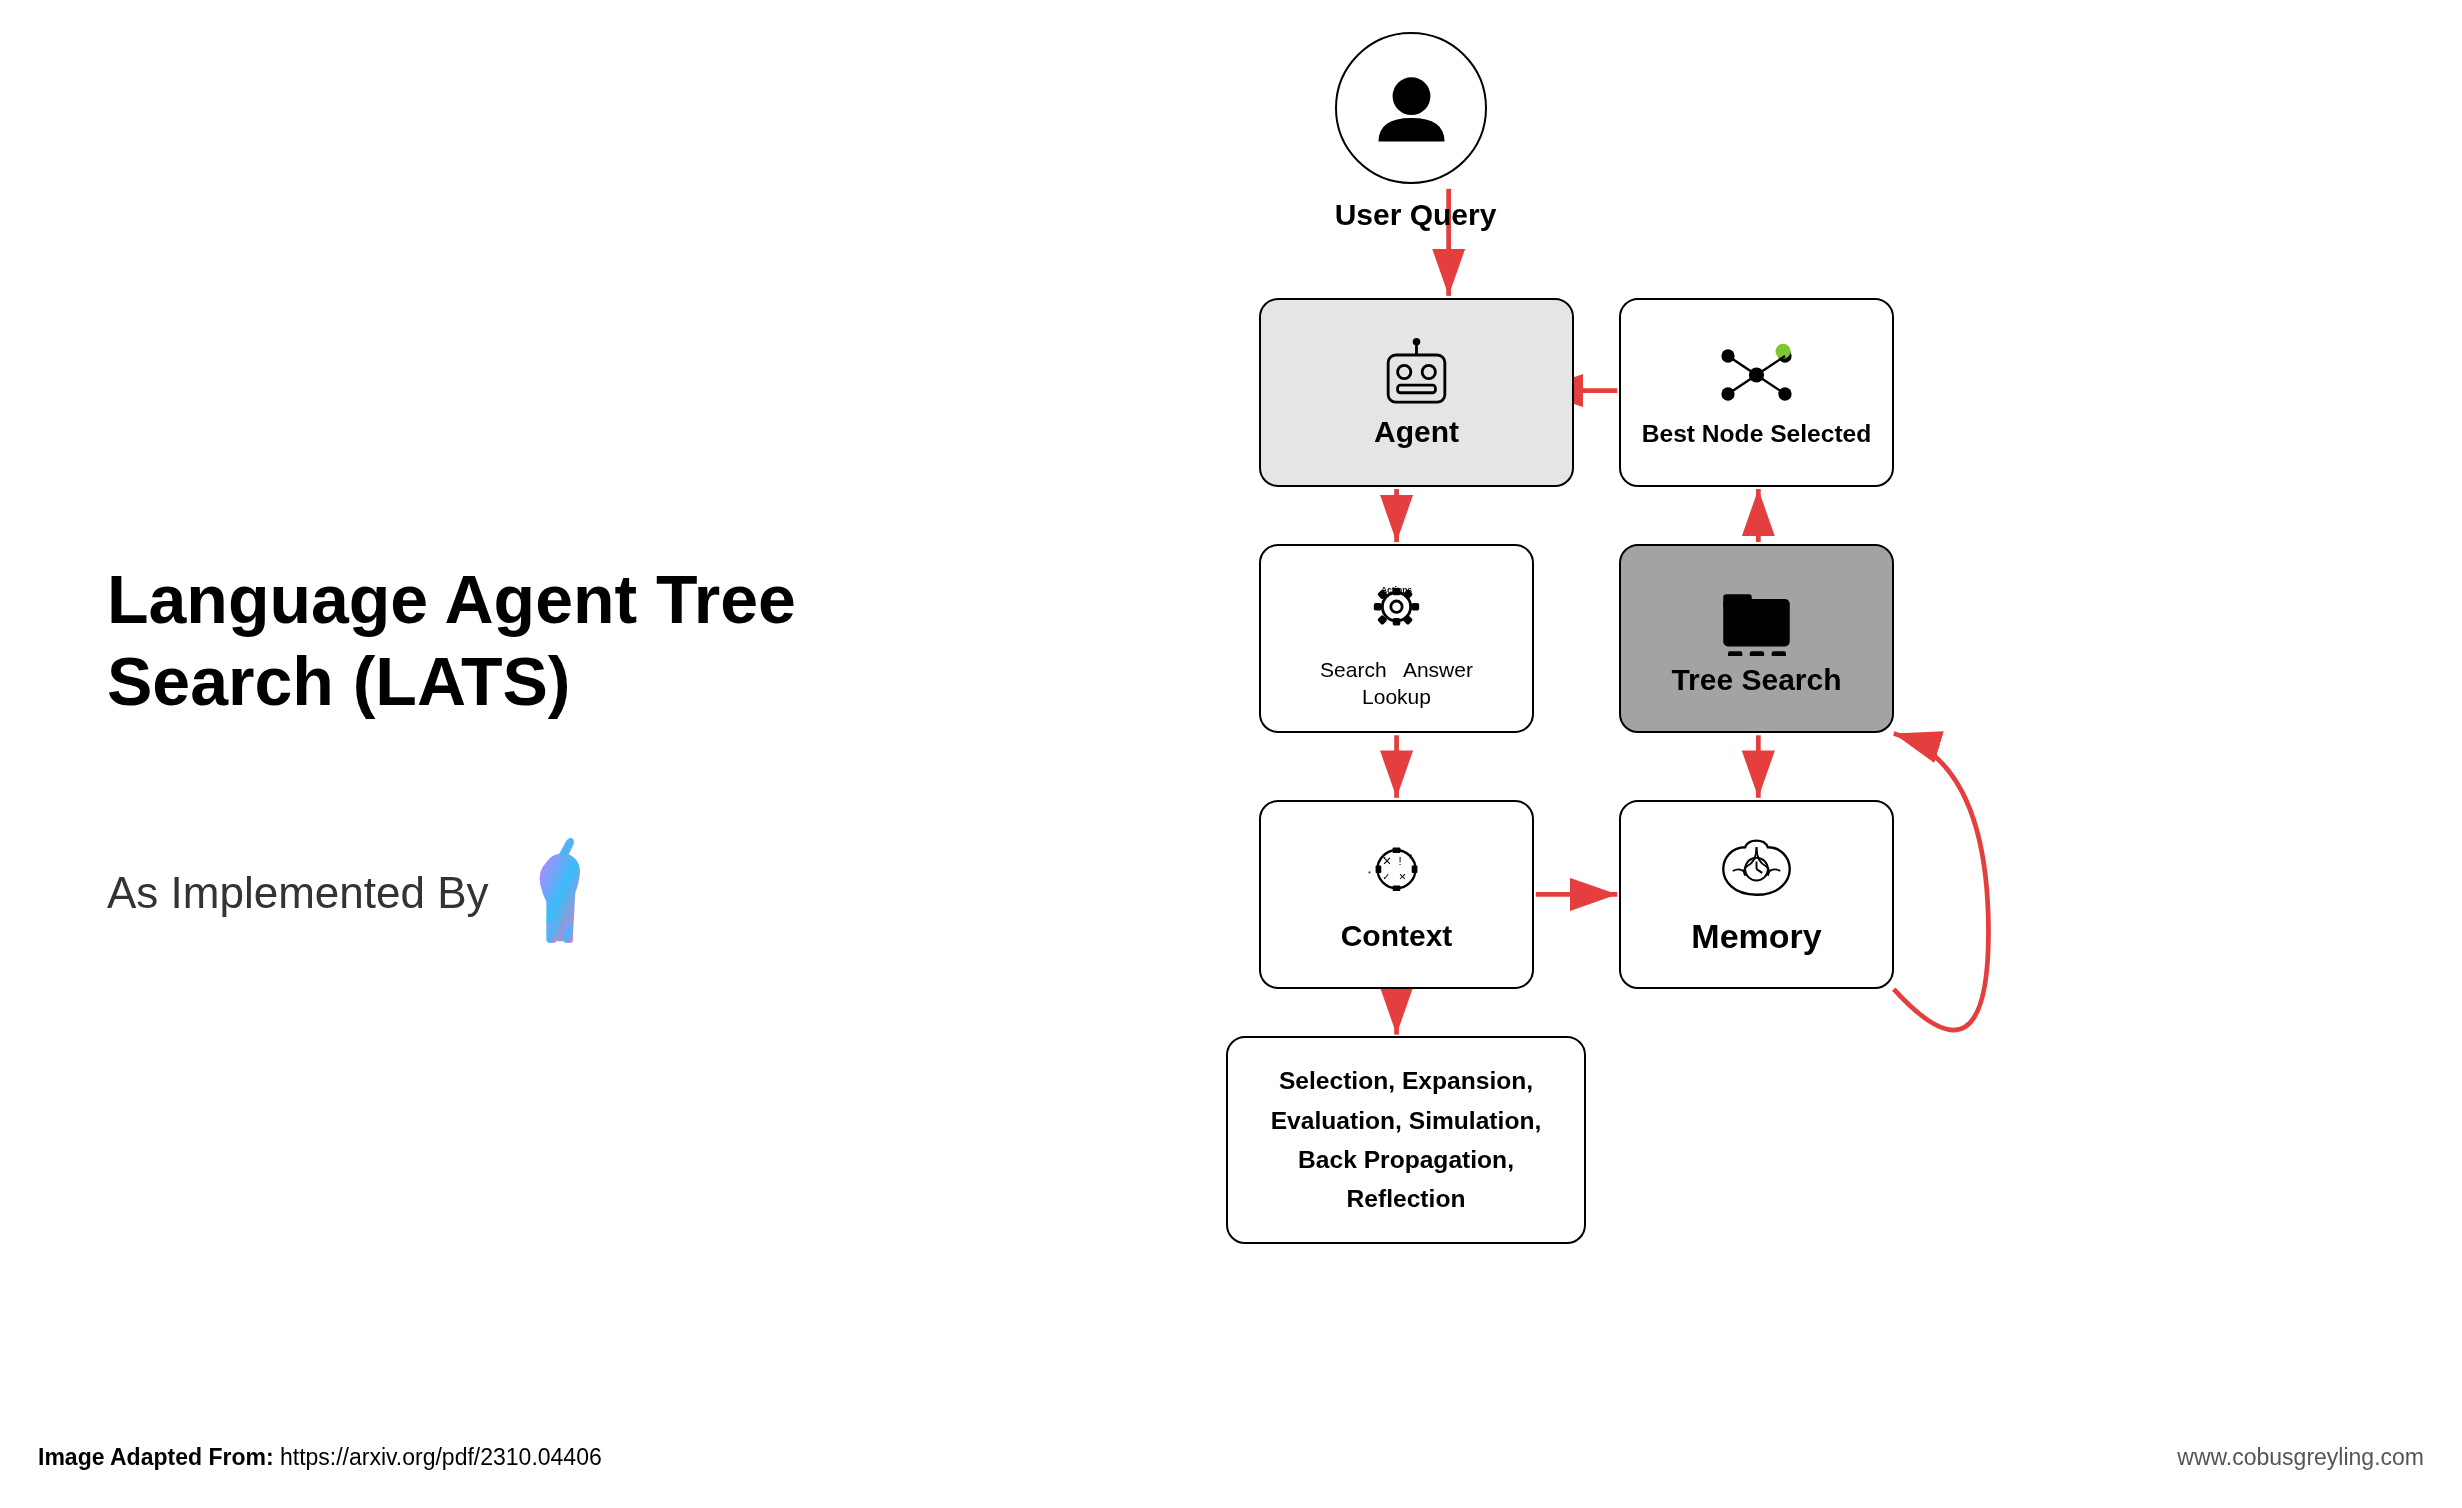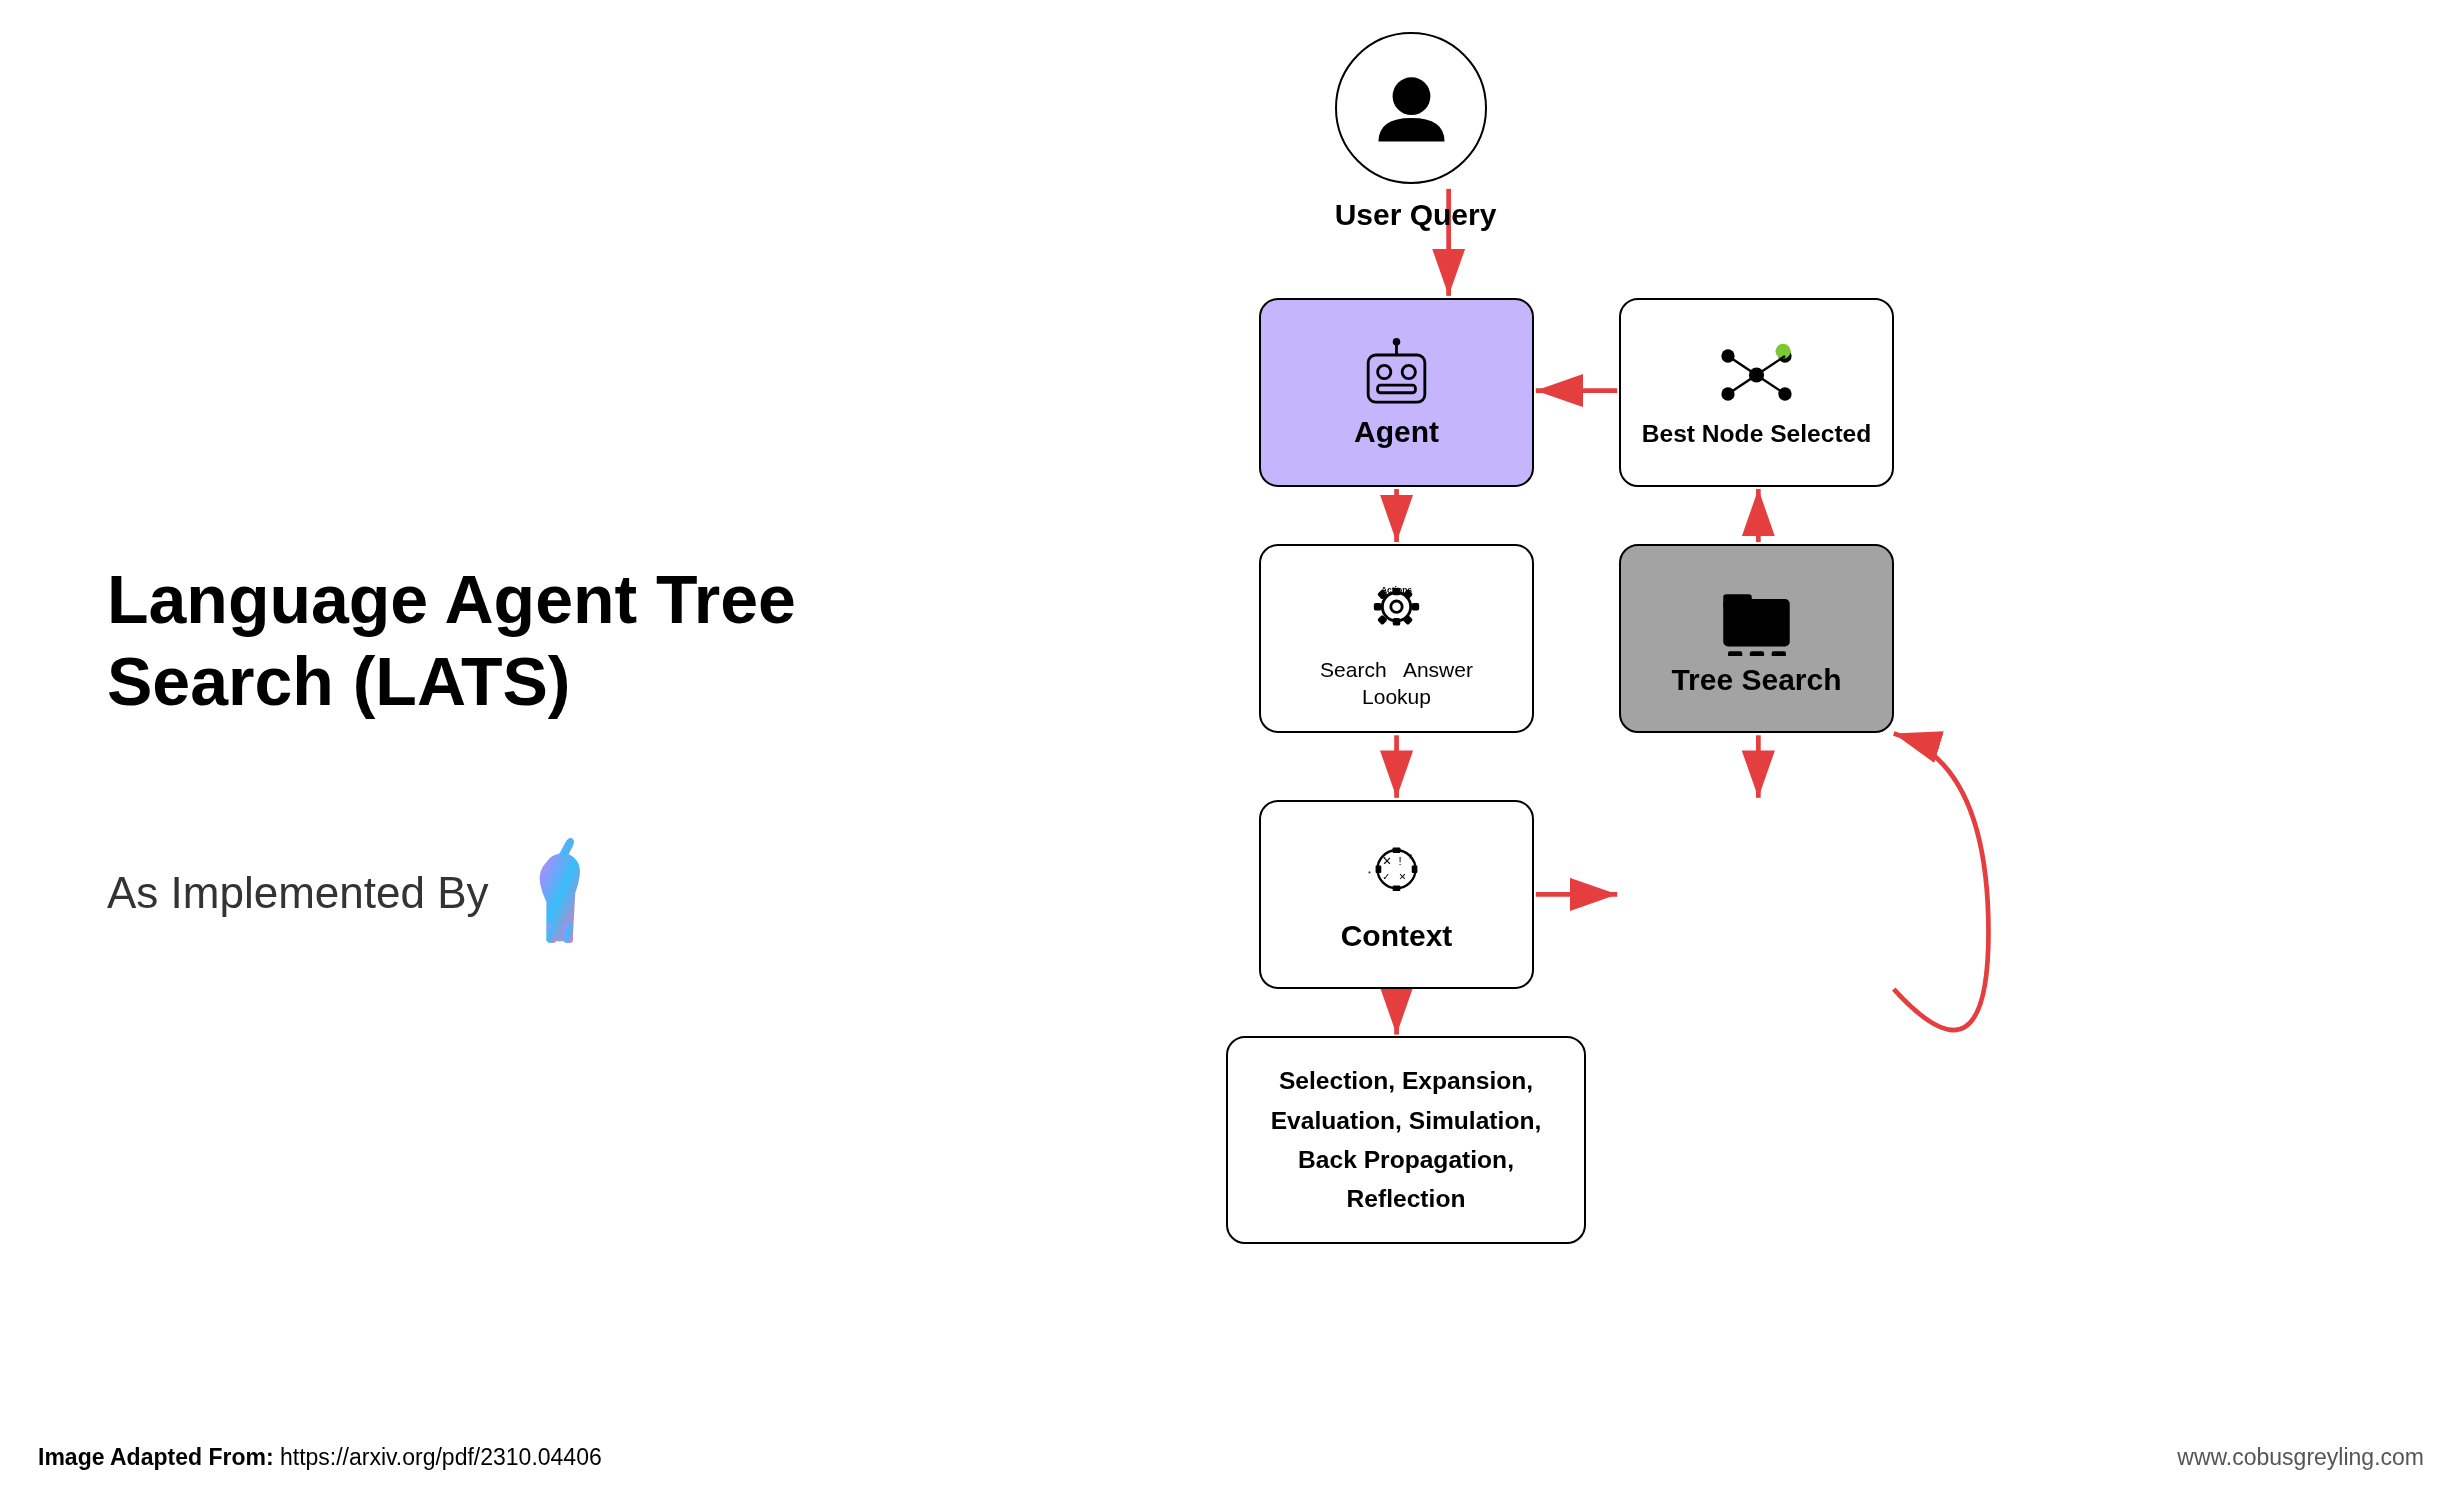--- a/index.html
+++ b/index.html
@@ -272,21 +272,21 @@
   </svg>
 
   <div class="user-circle" style="position:absolute; top:28px; left:483px; width:152px; height:152px; border:2.8px solid #000; border-radius:50%; background:#fff; display:flex; align-items:center; justify-content:center;">
     <svg width="85" height="85" viewBox="0 0 90 90">
       <circle cx="45" cy="32" r="20" fill="#000"></circle>
       <path d="M10 80 Q10 55 45 55 Q80 55 80 80" fill="#000"></path>
     </svg>
   </div>
   <div class="user-query-label" style="position:absolute; top:194px; left:431px; width:265px; text-align:center; font-size:30px; font-weight:700;">User Query</div>
 
-  <div class="box agent-box" style="position:absolute; top:294px; left:407px; width:275px; height:189px; border:2.8px solid #000; border-radius:19px; background:#c4b5fd; display:flex; flex-direction:column; align-items:center; justify-content:center; gap:7.6px;">
+  <div class="box agent-box" style="position:absolute; top:294px; left:407px; width:315px; height:189px; border:2.8px solid #000; border-radius:19px; background:#e5e5e5; display:flex; flex-direction:column; align-items:center; justify-content:center; gap:7.6px;">
     <svg width="85" height="71" viewBox="0 0 90 75">
 
       <rect x="15" y="20" width="60" height="50" rx="8" fill="none" stroke="#000" stroke-width="3"></rect>
 
       <circle cx="32" cy="38" r="7" fill="none" stroke="#000" stroke-width="3"></circle>
       <circle cx="58" cy="38" r="7" fill="none" stroke="#000" stroke-width="3"></circle>
 
       <rect x="25" y="52" width="40" height="8" rx="3" fill="none" stroke="#000" stroke-width="3"></rect>
 
       <line x1="45" y1="20" x2="45" y2="8" stroke="#000" stroke-width="3"></line>
@@ -366,19 +366,35 @@
       <rect x="28" y="31" width="6" height="8" rx="1" fill="#000"></rect>
       <rect x="66" y="31" width="6" height="8" rx="1" fill="#000"></rect>
 
       <text x="32" y="24" font-size="8" fill="#000">→</text>
       <text x="20" y="42" font-size="8" fill="#000">*</text>
       <text x="62" y="24" font-size="8" fill="#000">?</text>
     </svg>
     <span class="box-label" style="font-size:30px; font-weight:700;">Context</span>
   </div>
 
+  <div class="box memory-box" style="position:absolute; top:796px; left:767px; width:275px; height:189px; border:2.8px solid #000; border-radius:19px; background:#fff; display:flex; flex-direction:column; align-items:center; justify-content:center; gap:7.6px;">
+    <svg width="95" height="76" viewBox="0 0 100 80">
+
+      <path d="M50 65 C25 65 15 50 15 38 C15 25 25 15 38 15 C40 10 45 8 50 8 C55 8 60 10 62 15 C75 15 85 25 85 38 C85 50 75 65 50 65 Z" fill="none" stroke="#000" stroke-width="2.5"></path>
+
+      <path d="M50 15 Q50 30 40 35 Q35 38 38 45" fill="none" stroke="#000" stroke-width="2"></path>
+      <path d="M50 15 Q50 30 60 35 Q65 38 62 45" fill="none" stroke="#000" stroke-width="2"></path>
+      <path d="M25 40 Q35 35 40 45" fill="none" stroke="#000" stroke-width="2"></path>
+      <path d="M75 40 Q65 35 60 45" fill="none" stroke="#000" stroke-width="2"></path>
+
+      <circle cx="50" cy="38" r="12" fill="none" stroke="#000" stroke-width="2"></circle>
+      <line x1="50" y1="38" x2="50" y2="30" stroke="#000" stroke-width="2"></line>
+      <line x1="50" y1="38" x2="56" y2="42" stroke="#000" stroke-width="2"></line>
+    </svg>
+    <span class="box-label" style="font-size:34px; font-weight:700;">Memory</span>
+  </div>
 
   <div class="box bottom-box" style="position:absolute; top:1032px; left:374px; width:360px; height:208px; border:2.8px solid #000; border-radius:19px; background:#fff; display:flex; align-items:center; justify-content:center; padding:19px;">
     <p style="font-size:24.6px; font-weight:700; text-align:center; line-height:1.6;">Selection, Expansion, Evaluation, Simulation, Back Propagation, Reflection</p>
   </div>
 
 </div>
 
 
 </body></html>

